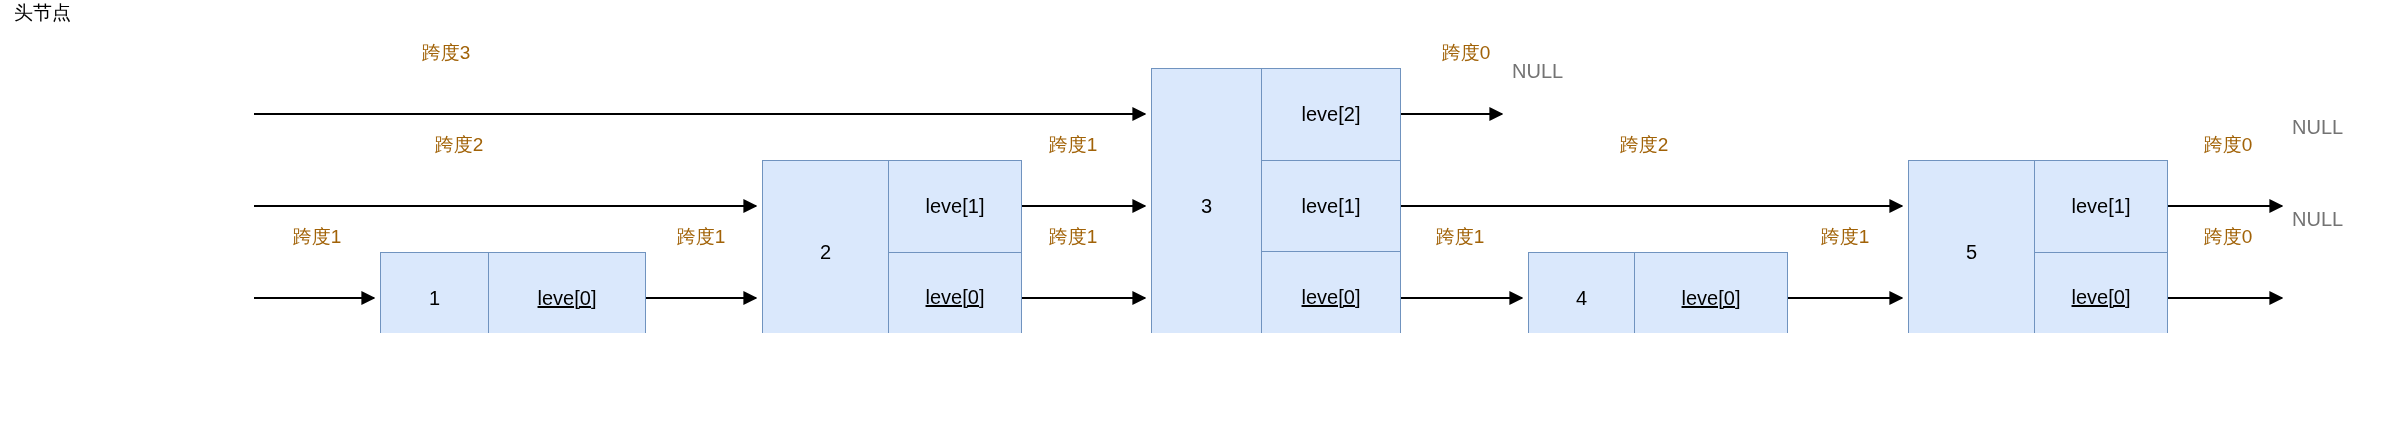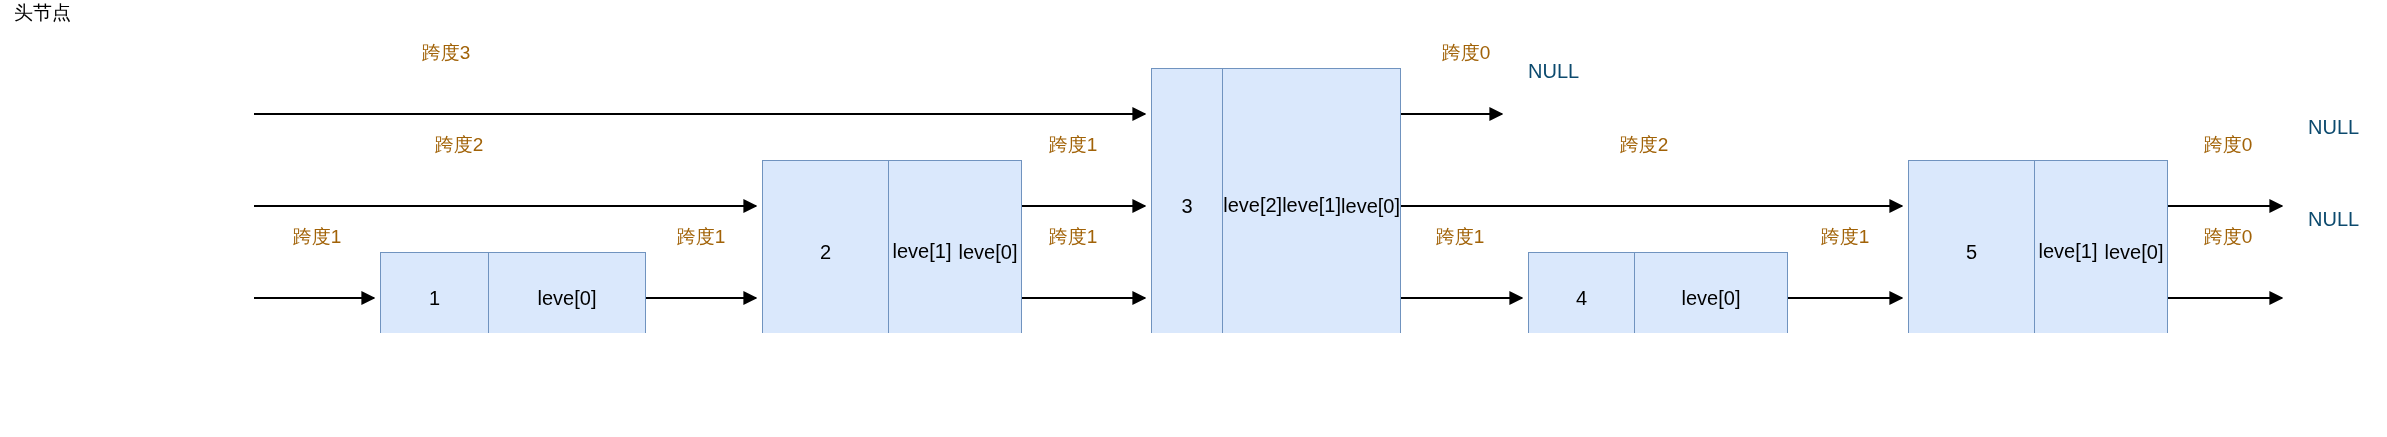--- a/index.html
+++ b/index.html
@@ -68,50 +68,49 @@
     align-items: center;
     justify-content: center;
     font-size: 20px;
     color: #000000;
     background: #dae8fc;
     border-right: 1.6px solid #7093bf;
   }
   .node-levels {
     box-sizing: border-box;
     display: flex;
-    flex-direction: row;
+    flex-direction: column;
     flex: 1 1 auto;
   }
   .level-cell {
     box-sizing: border-box;
     flex: 1 1 0;
     display: flex;
     align-items: center;
     justify-content: center;
     font-size: 20px;
     color: #000000;
     background: #dae8fc;
     border-bottom: 1.6px solid #7093bf;
   }
-  .level-cell:last-child { border-bottom: none; }
+  .level-cell:last-child { border-bottom: none; text-decoration: underline; }
 
   
   .edge-label {
     position: absolute;
     font-size: 19px;
     color: #a16207;
     white-space: nowrap;
     transform: translateX(-50%);
   }
   .null-label {
     position: absolute;
     font-size: 20px;
-    color: #0c4a6e;
+    color: #737373;
     white-space: nowrap;
-    margin-left: 16px;
   }
 </style>
 </head>
 <body>
 
 <div id="canvas">
 
   <svg id="svg-layer" viewBox="0 0 2387 437" xmlns="http://www.w3.org/2000/svg">
     <defs>
       <marker id="arrow" viewBox="0 0 10 10" refX="9" refY="5" markerWidth="7" markerHeight="7" orient="auto-start-reverse">

